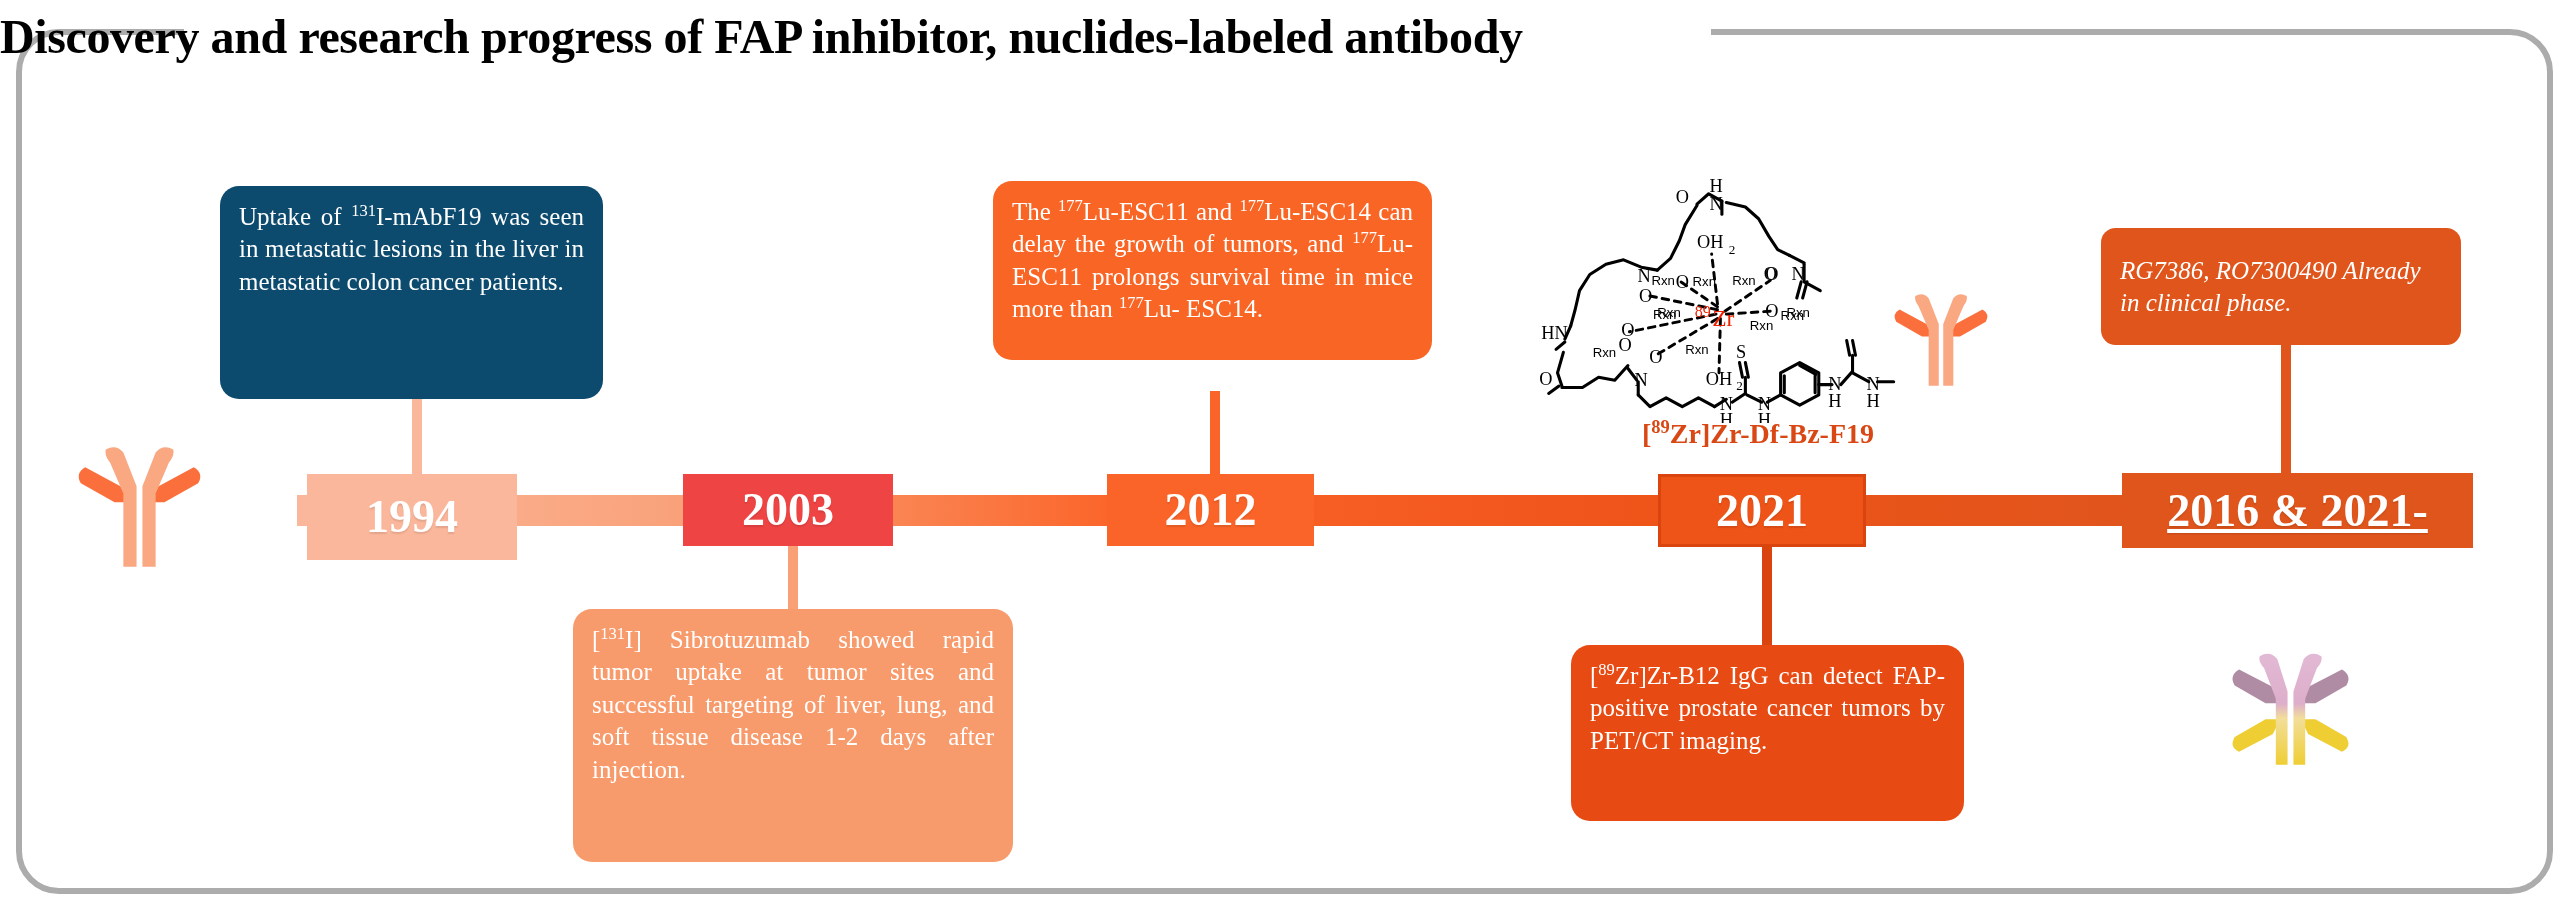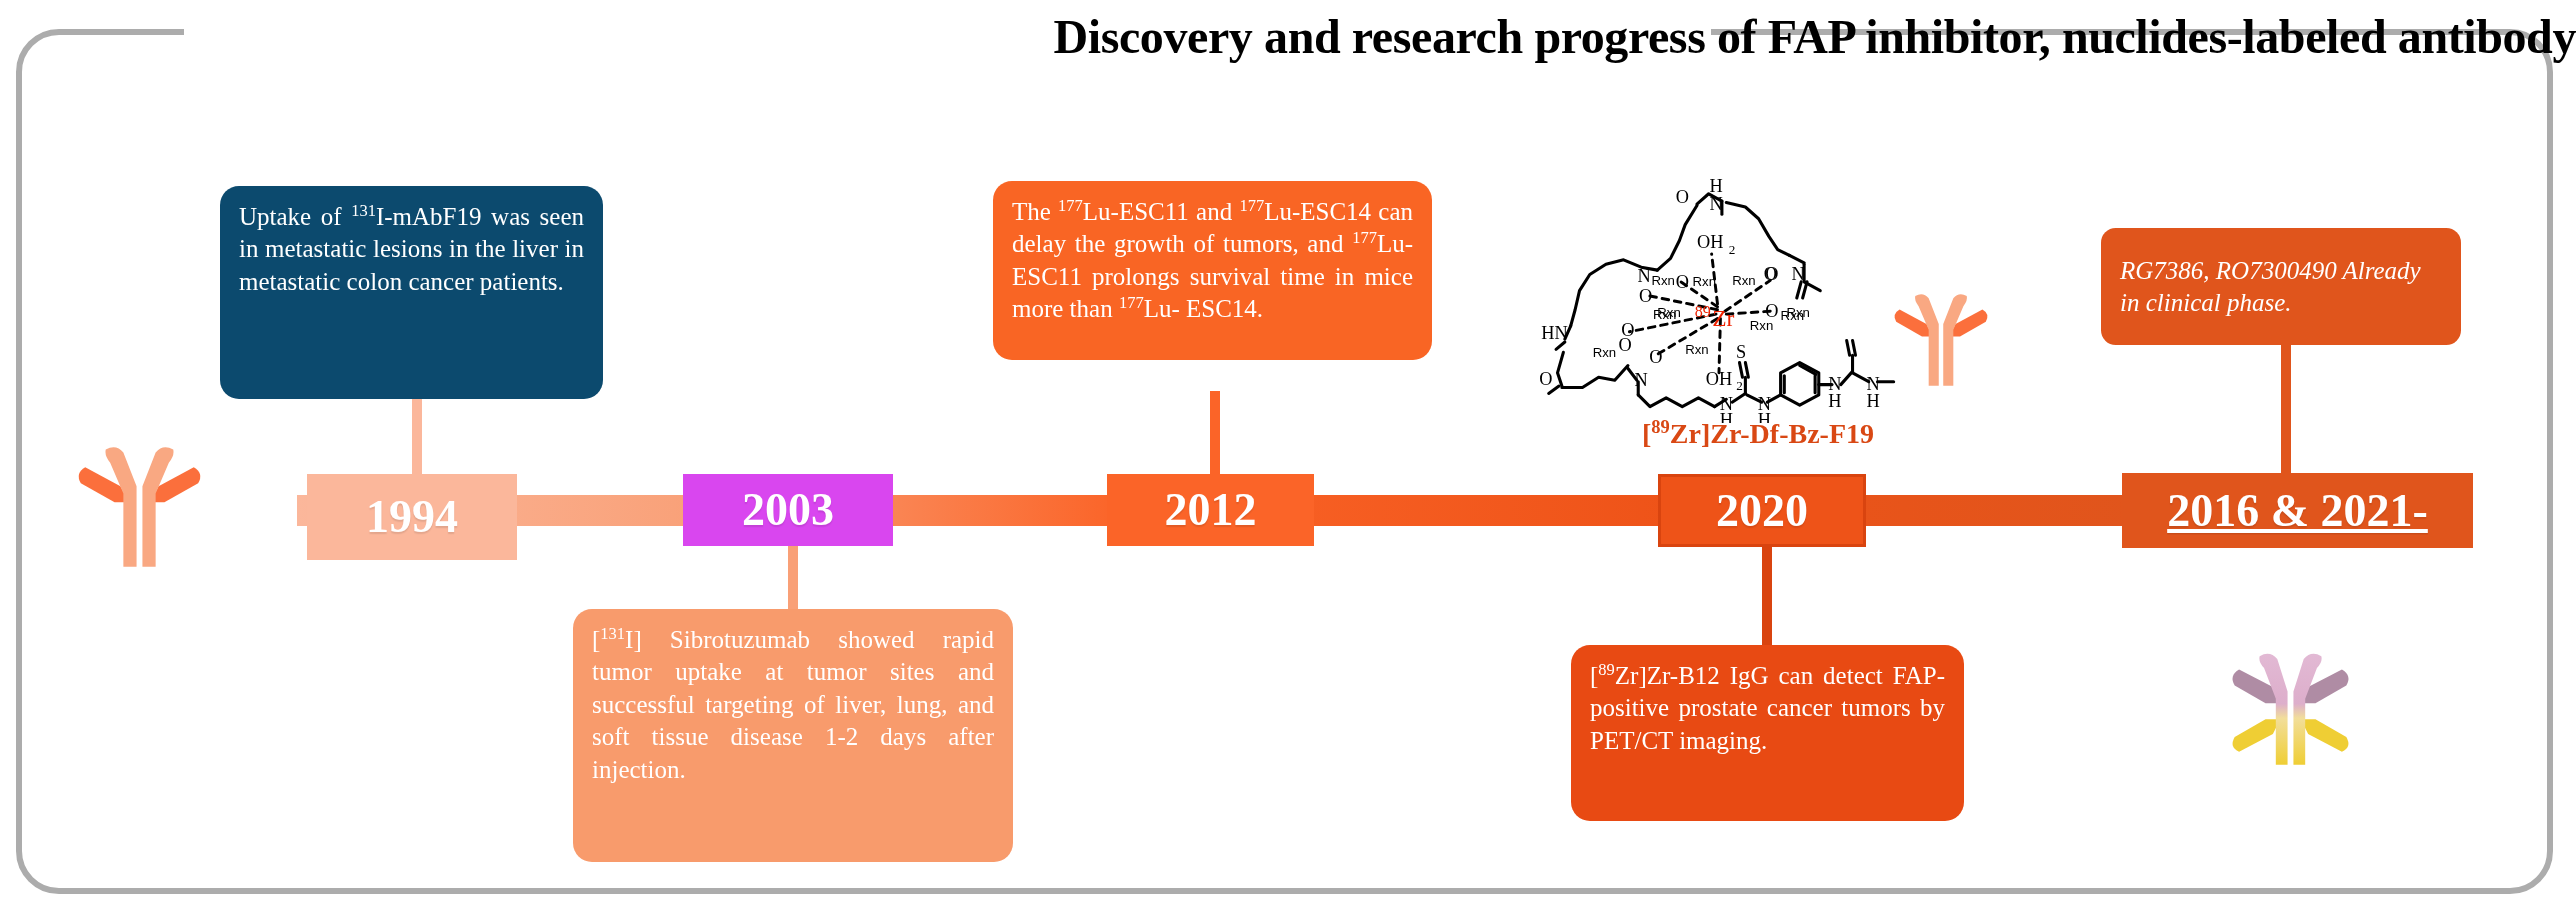--- a/index.html
+++ b/index.html
@@ -7,21 +7,21 @@
        font-family:"Liberation Serif","DejaVu Serif",serif;}
 
   
   #frame{position:absolute;left:16px;top:29px;width:2537px;height:865px;
          border:6.6px solid #ACACAC;border-radius:43px;box-sizing:border-box;}
   
   #frame-gap{position:absolute;left:184px;top:20.6px;width:1527px;height:19px;
              background:#ffffff;}
 
   
-  #title{position:absolute;left:0;top:8.8px;width:2576px;text-align:right;
+  #title{position:absolute;left:0;top:8.8px;width:2576px;text-align:left;
          font-size:48px;font-weight:bold;color:#000000;letter-spacing:-0.4px;
          white-space:nowrap;}
 
   
   .spine{position:absolute;height:31px;top:495px;}
 
   
   .year{position:absolute;display:flex;align-items:center;justify-content:center;
         color:#ffffff;font-weight:bold;font-size:46px;line-height:1;
         text-shadow:0 1.5px 1.5px rgba(0,0,0,.10);box-sizing:border-box;}
@@ -79,31 +79,31 @@
 <div class="stem" style="left:2281px;top:344px;height:157px;background:#E0551C;"></div>
 <div class="card" style="left:2101px;top:228px;width:360px;height:117px;background:#E0551C;
             display:flex;align-items:center;border-radius:14.7px;">
   <p style="text-align:left;font-style:italic;">RG7386, RO7300490 Already in clinical phase.</p>
 </div>
 
 <div class="year" style="left:307px;top:474px;width:210px;height:86px;background:#FBB79B;">
   <span>1994</span>
 </div>
 
-<div class="year" style="left:683px;top:474px;width:210px;height:72px;background:#d946ef;">
+<div class="year" style="left:683px;top:474px;width:210px;height:72px;background:#ef4444;">
   <span>2003</span>
 </div>
 
 <div class="year" style="left:1107px;top:474px;width:207px;height:72px;background:#FB6428;">
   <span>2012</span>
 </div>
 
 <div class="year" style="left:1658px;top:474px;width:208px;height:73px;background:#EE5318;
             border:3.7px solid #D9440F;">
-  <span>2020</span>
+  <span>2021</span>
 </div>
 
 <div class="year" style="left:2122px;top:473px;width:351px;height:75px;background:#E0551C;text-decoration:underline;">
   <span>2016 &amp; 2021-</span>
 </div>
 
 <div id="chem-label">[<sup>89</sup>Zr]Zr-Df-Bz-F19</div>
 
 <svg style="position:absolute;left:1512px;top:173px;width:411px;height:250px;" viewBox="0 0 560 340">
   <g stroke="#000" stroke-width="4.2" fill="none" stroke-linecap="round" stroke-linejoin="round">

